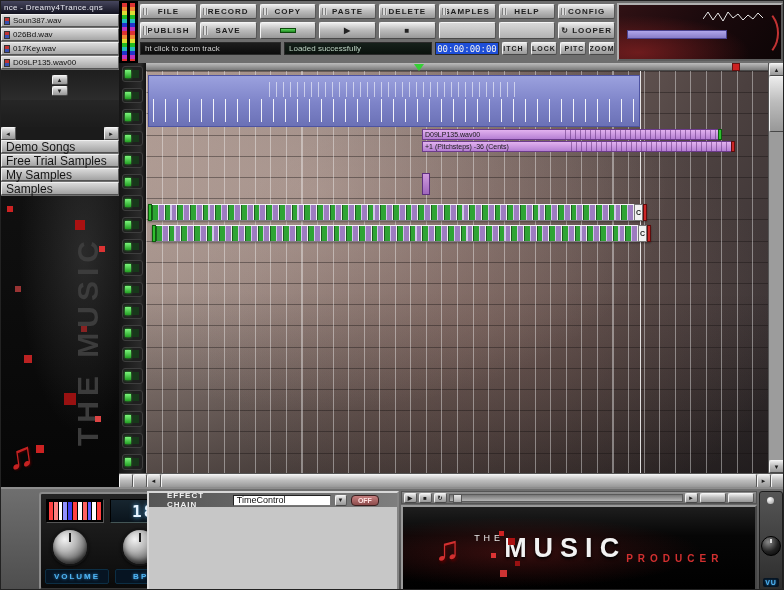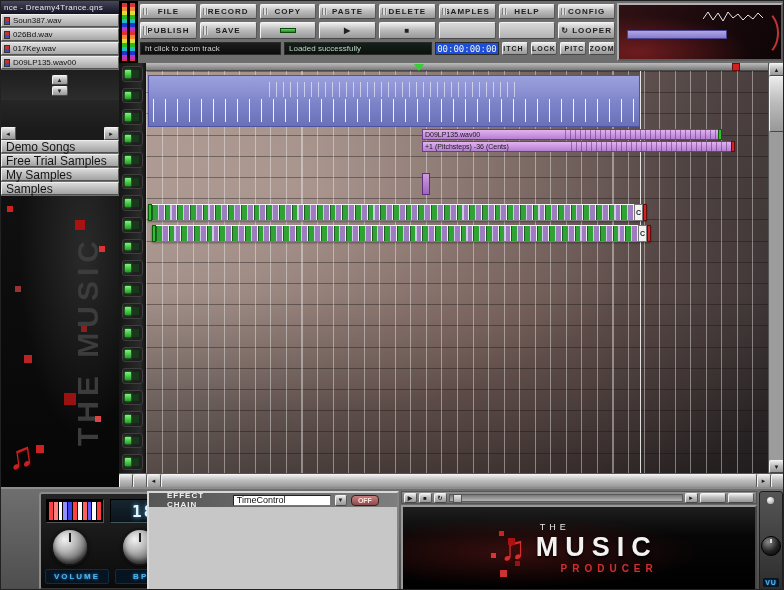--- a/index.html
+++ b/index.html
@@ -217,21 +217,21 @@
          background:linear-gradient(180deg,#e8e8e8,#a5a5a5); border:1px solid #555; }
 
   .logo { position:absolute; left:400px; top:16px; width:356px; height:86px;
          border:2px outset #9a9a9a; background:
          radial-gradient(ellipse at 32% 55%, rgba(150,30,30,.35), transparent 55%),
          linear-gradient(180deg,#1e1e1e,#060606 35%,#000); overflow:hidden;
          display:flex; align-items:center; justify-content:center; gap:10px; }
   .logo-note { color:#d23030; font-size:34px; text-shadow:1px 2px 3px #500; }
   .logo-pix { position:absolute; left:96px; top:24px; width:5px; height:5px; background:#c22;
          box-shadow:10px 8px 0 1px #a11, -8px 22px 0 0 #d33, 16px 30px 0 0 #911, 2px 40px 0 1px #c33; }
-  .logo-text { display:flex; flex-direction:column; }
+  .logo-text { display:flex; }
   .logo-the { color:#e8e8e8; font-size:9px; letter-spacing:4px; margin-left:4px; }
   .logo-music { color:#f2f2f2; font-size:27px; font-weight:bold; letter-spacing:7px;
          text-shadow:0 2px 3px #000; }
   .logo-producer { color:#d23030; font-size:10px; font-weight:bold; letter-spacing:5px;
          align-self:flex-end; }
 
   .vu-col { position:absolute; left:758px; top:2px; width:24px; height:100px;
          background:linear-gradient(180deg,#555,#2c2c2c); border:1px solid #1d1d1d;
          border-radius:3px; }
   .vu-dot { position:absolute; left:50%; top:5px; width:7px; height:7px; margin-left:-4px;

